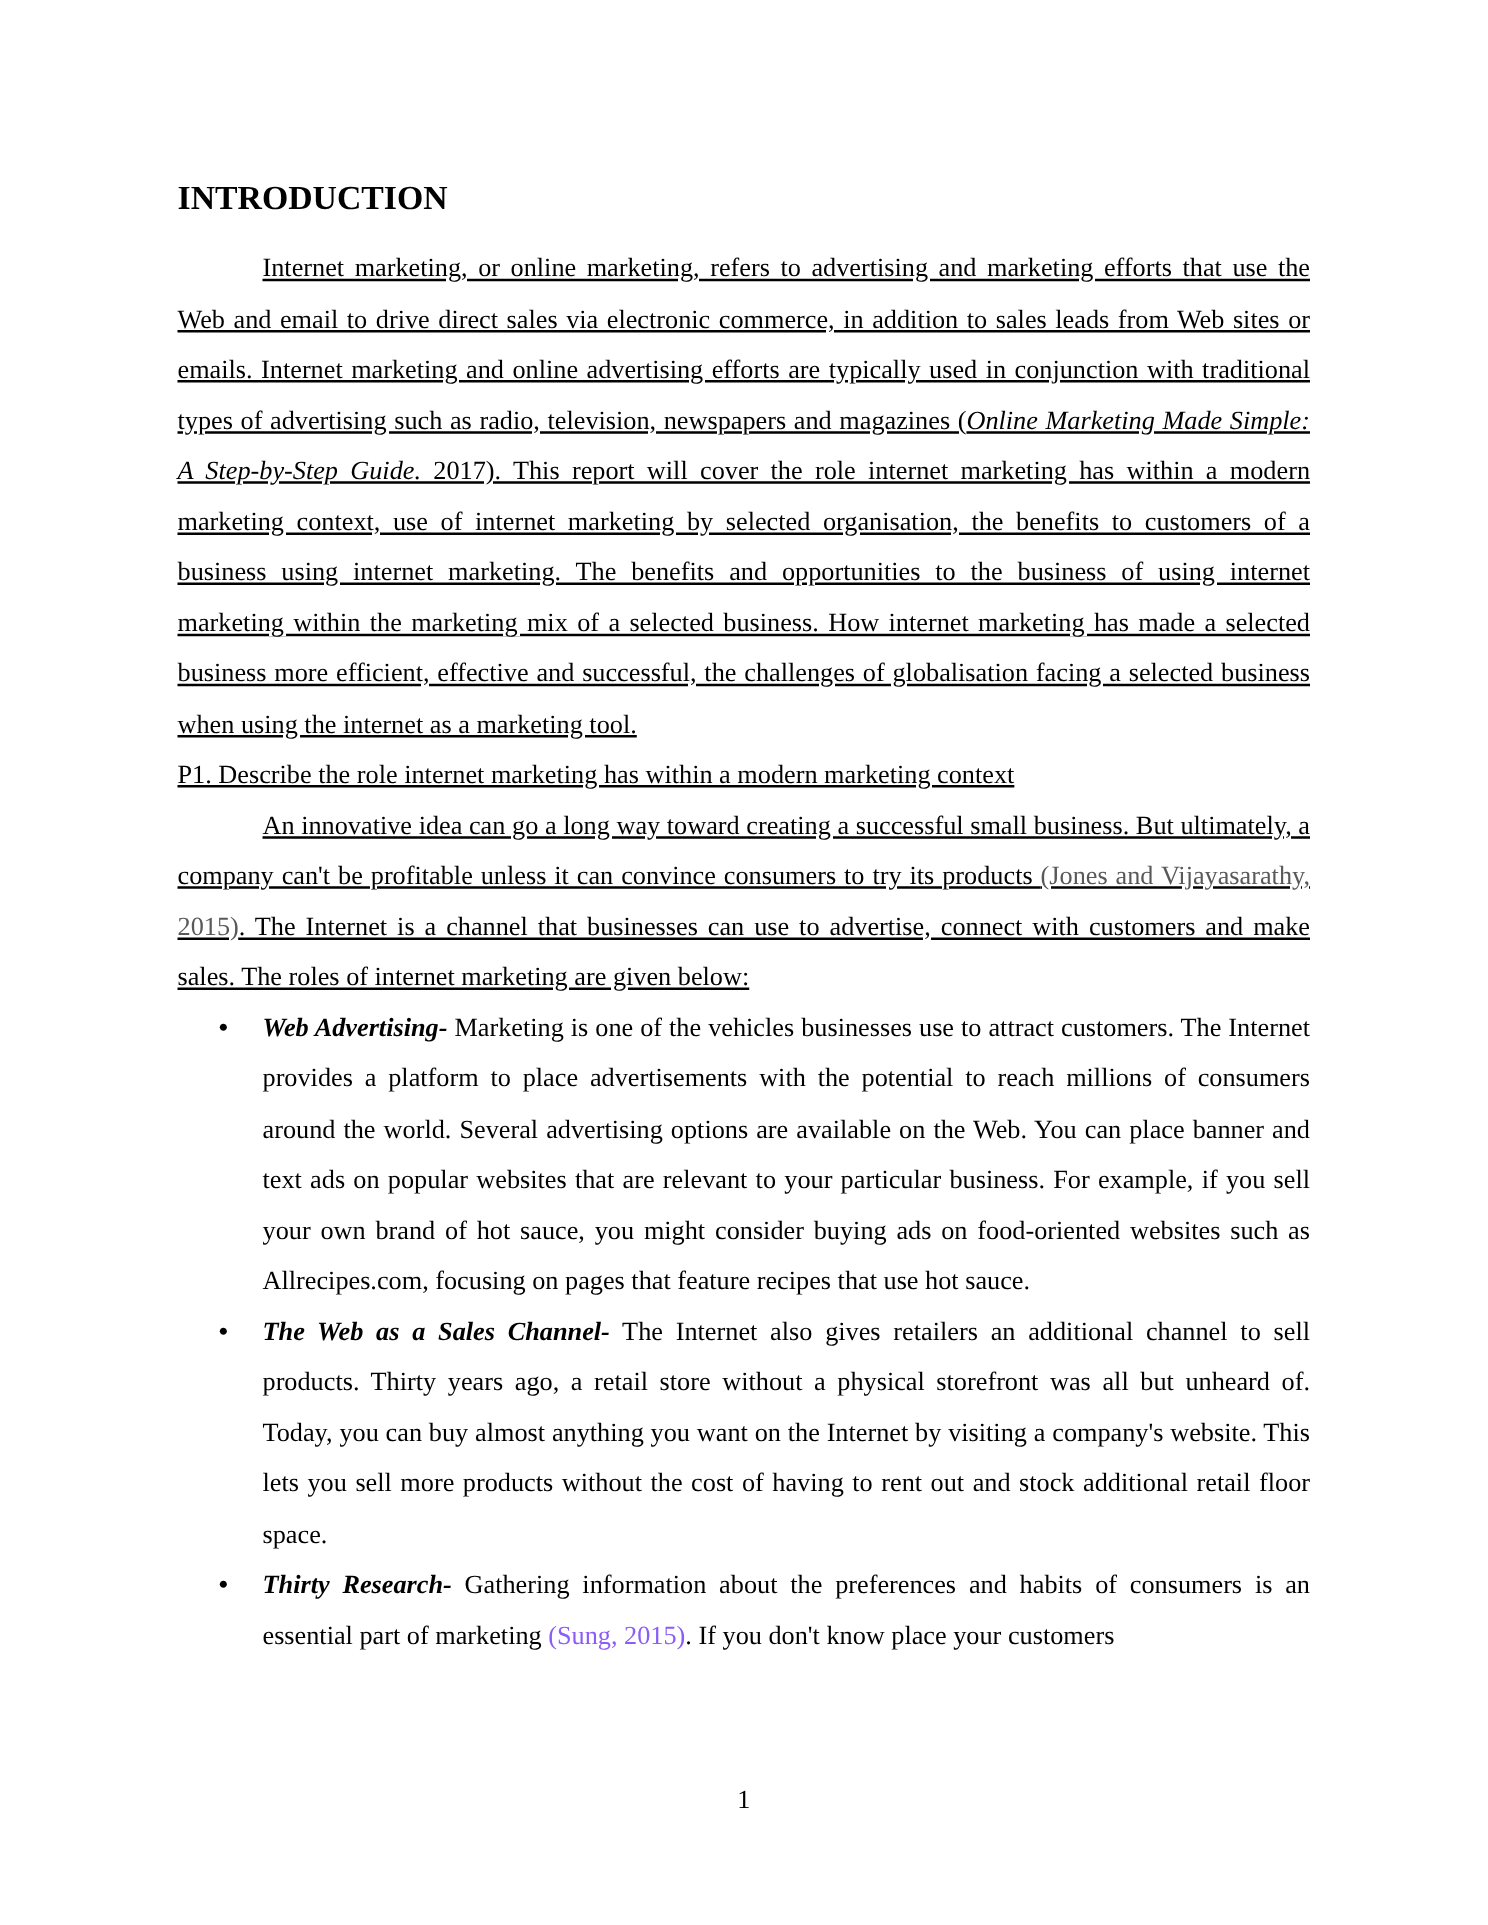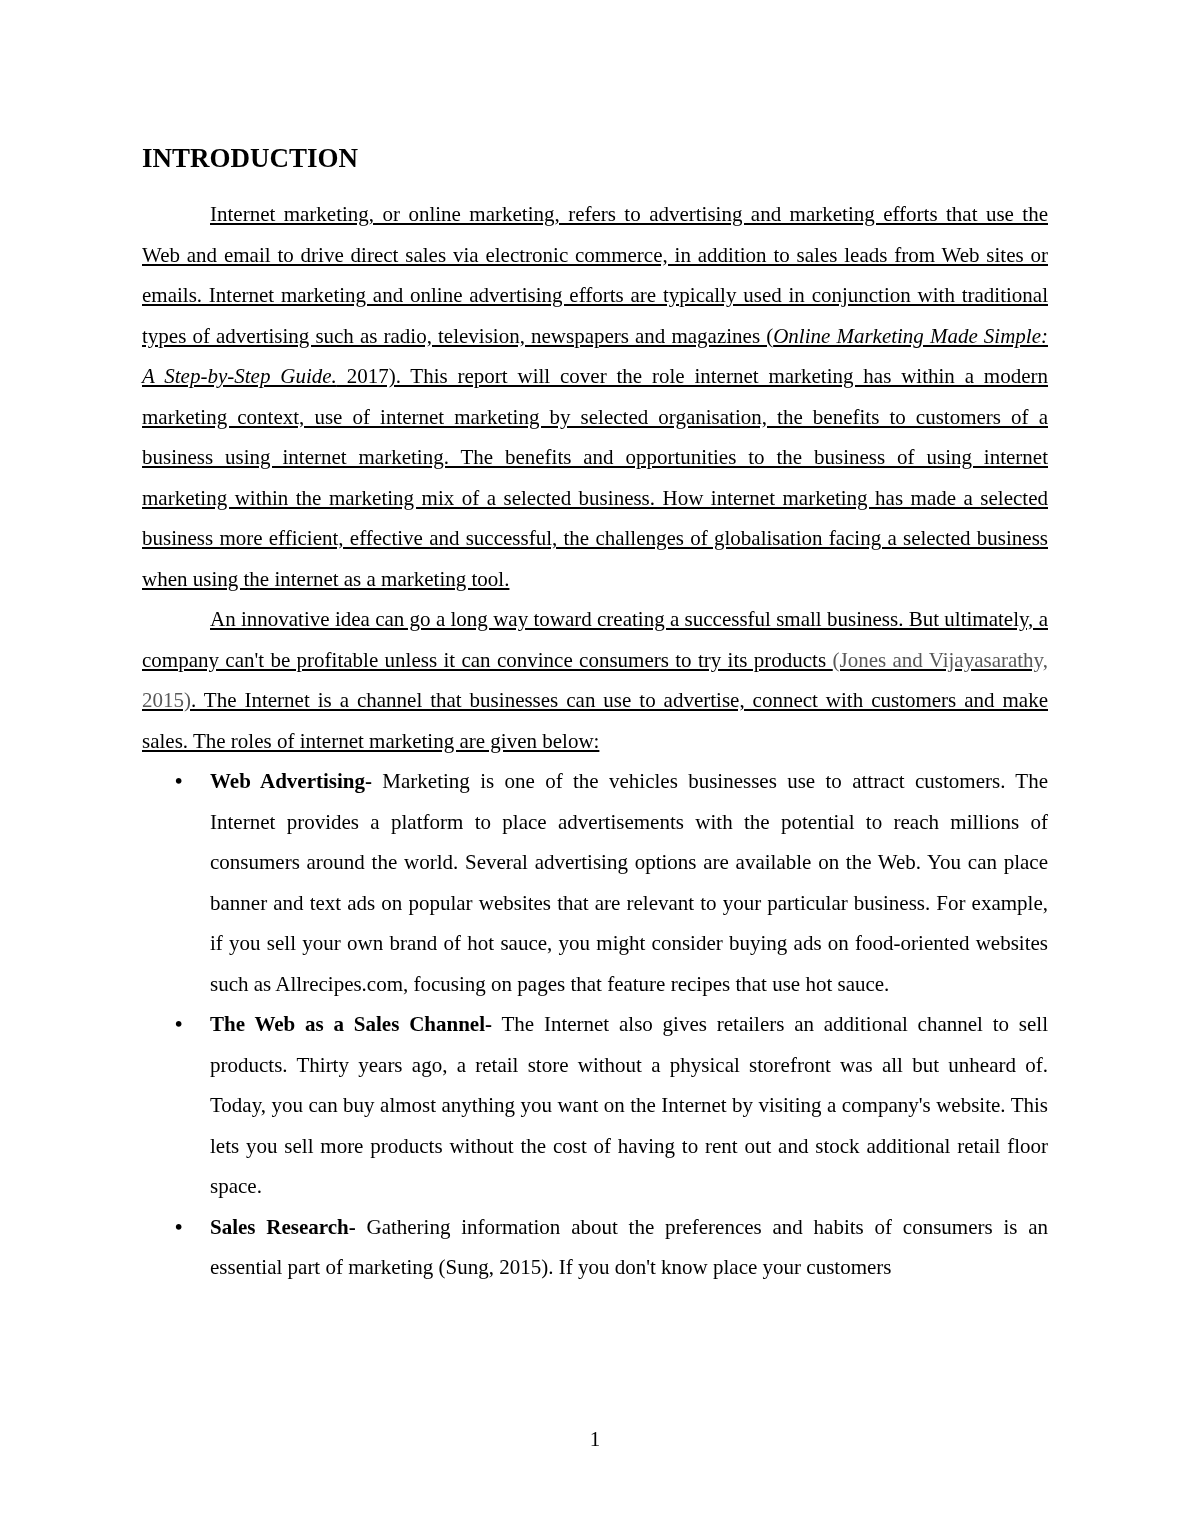--- a/index.html
+++ b/index.html
@@ -59,48 +59,50 @@
     margin: 0;
   }
   li.bullet-item .marker {
     position: absolute;
     left: 33px;
     top: 0;
     font-weight: bold;
   }
   .lead {
     font-weight: bold;
+    font-style: italic;
   }
   .page-footer {
     position: absolute;
     left: 0;
     bottom: 86px;
     width: 100%;
     text-align: center;
     font-size: 21px;
     line-height: 30px;
   }
 </style>
 </head>
 <body>
 
 <div class="page">
 
   <h1 class="doc-title">INTRODUCTION</h1>
 
   <p class="para indent"><span>Internet marketing, or online marketing, refers to advertising and marketing efforts that use the Web and email to drive direct sales via electronic commerce, in addition to sales leads from Web sites or emails. Internet marketing and online advertising efforts are typically used in conjunction with traditional types of advertising such as radio, television, newspapers and magazines (</span><em class="book-title">Online Marketing Made Simple: A Step-by-Step Guide.</em><span> 2017). This report will cover the role internet marketing has within a modern marketing context, use of internet marketing by selected organisation, the benefits to customers of a business using internet marketing. The benefits and opportunities to the business of using internet marketing within the marketing mix of a selected business. How internet marketing has made a selected business more efficient, effective and successful, the challenges of globalisation facing a selected business when using the internet as a marketing tool.</span></p>
 
+  <p class="subheading">P1. Describe the role internet marketing has within a modern marketing context</p>
 
   <p class="para indent"><span>An innovative idea can go a long way toward creating a successful small business. But ultimately, a company can't be profitable unless it can convince consumers to try its products </span><span class="cite" style="color: rgb(89, 89, 89);">(Jones and Vijayasarathy, 2015)</span><span>. The Internet is a channel that businesses can use to advertise, connect with customers and make sales. The roles of internet marketing are given below:</span></p>
 
   <ul class="bullet-list">
 
     <li class="bullet-item"><span class="marker">•</span><span class="lead">Web Advertising-</span><span> Marketing is one of the vehicles businesses use to attract customers. The Internet provides a platform to place advertisements with the potential to reach millions of consumers around the world. Several advertising options are available on the Web. You can place banner and text ads on popular websites that are relevant to your particular business. For example, if you sell your own brand of hot sauce, you might consider buying ads on food-oriented websites such as Allrecipes.com, focusing on pages that feature recipes that use hot sauce.</span></li>
 
     <li class="bullet-item"><span class="marker">•</span><span class="lead">The Web as a Sales Channel-</span><span> The Internet also gives retailers an additional channel to sell products. Thirty years ago, a retail store without a physical storefront was all but unheard of. Today, you can buy almost anything you want on the Internet by visiting a company's website. This lets you sell more products without the cost of having to rent out and stock additional retail floor space.</span></li>
 
-    <li class="bullet-item"><span class="marker">•</span><span class="lead">Sales Research-</span><span> Gathering information about the preferences and habits of consumers is an essential part of marketing </span><span class="cite" style="color: #000000;">(Sung, 2015)</span><span>. If you don't know place your customers</span></li>
+    <li class="bullet-item"><span class="marker">•</span><span class="lead">Thirty Research-</span><span> Gathering information about the preferences and habits of consumers is an essential part of marketing </span><span class="cite" style="color: #8b5cf6;">(Sung, 2015)</span><span>. If you don't know place your customers</span></li>
 
   </ul>
 
   <div class="page-footer">1</div>
 
 </div>
 
 </body></html>

